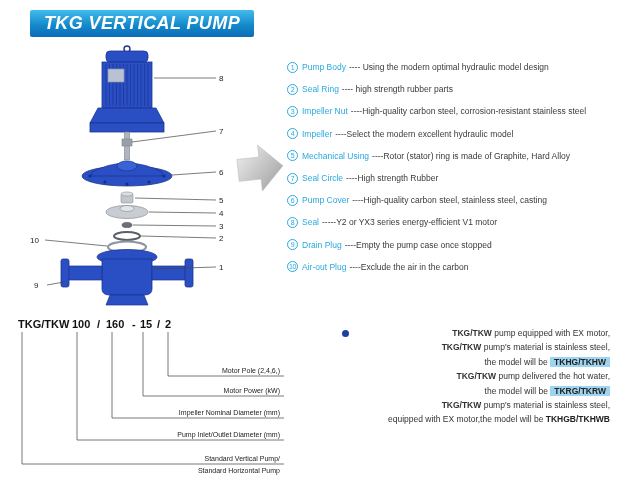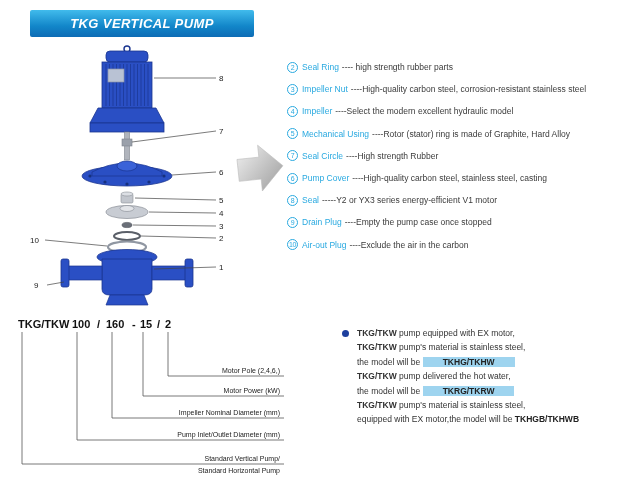--- a/index.html
+++ b/index.html
@@ -5,21 +5,21 @@
   html,body { margin:0; padding:0; background:#fff; }
   .page {
     position:relative; width:617px; height:500px; background:#ffffff;
     font-family:"Liberation Sans", sans-serif; overflow:hidden;
   }
 
   
   .banner {
     position:absolute; left:30px; top:10px; width:224px; height:27px;
     background:linear-gradient(180deg,#41bbec 0%,#1286c9 60%,#0d6cb5 100%);
-    color:#ffffff; font-weight:bold; font-style:italic; font-size:13px;
+    color:#ffffff; font-weight:bold; font-style:italic; font-size:18px;
     display:flex; align-items:center; justify-content:center;
     letter-spacing:0.4px; border-radius:2px;
   }
 
   
   .pump-diagram { position:absolute; left:18px; top:45px; }
   .co { font-size:8px; fill:#222222; font-family:"Liberation Sans", sans-serif; }
   .leader { stroke:#444444; stroke-width:0.7; }
 
   
@@ -39,24 +39,24 @@
   
   .nomenclature { position:absolute; left:12px; top:314px; }
   .mc-token { font-size:11px; font-weight:bold; fill:#111111; font-family:"Liberation Sans", sans-serif; }
   .mc-label { font-size:7px; fill:#222222; font-family:"Liberation Sans", sans-serif; }
   .mc-line { stroke:#555555; stroke-width:0.8; fill:none; }
 
   
   .notes { position:absolute; left:340px; top:326px; width:270px; font-size:8.5px; color:#333333; }
   .bullet { position:absolute; left:2px; top:4px; width:7px; height:7px; background:#1d3f9e; border-radius:50%; }
   .notes-text { margin-left:17px; }
-  .note-line { line-height:14.4px; white-space:nowrap; }
+  .note-line { line-height:14.4px; white-space:nowrap;text-align:right; }
   .lead { font-weight:bold; }
   .code { font-weight:bold; color:#222222; }
-  .code.hl { background:#9ed4ef; padding:0 20px; }
+  .code.hl { background:#9ed4ef; padding:0 4px; }
 </style>
 </head>
 <body>
 
 <div class="page">
 
   <div class="banner">
     <span>TKG VERTICAL PUMP</span>
   </div>
 
@@ -144,20 +144,25 @@
       <linearGradient id="ag" x1="0" y1="0" x2="1" y2="1">
         <stop offset="0" stop-color="#f0f0f0"></stop>
         <stop offset="1" stop-color="#9c9c9c"></stop>
       </linearGradient>
     </defs>
     <polygon points="2,17 24,17 24,5 47,28 24,51 24,39 2,39" fill="url(#ag)" stroke="#bbbbbb" stroke-width="0.6"></polygon>
   </svg>
 
   <div class="parts-list">
     <div class="part-item">
+      <span class="pnum">1</span>
+      <span class="pname">Pump Body</span>
+      <span class="pdesc">---- Using the modern optimal hydraulic model design</span>
+    </div>
+    <div class="part-item">
       <span class="pnum">2</span>
       <span class="pname">Seal Ring</span>
       <span class="pdesc">---- high strength rubber parts</span>
     </div>
     <div class="part-item">
       <span class="pnum">3</span>
       <span class="pname">Impeller Nut</span>
       <span class="pdesc">----High-quality carbon steel, corrosion-resistant stainless steel</span>
     </div>
     <div class="part-item">

